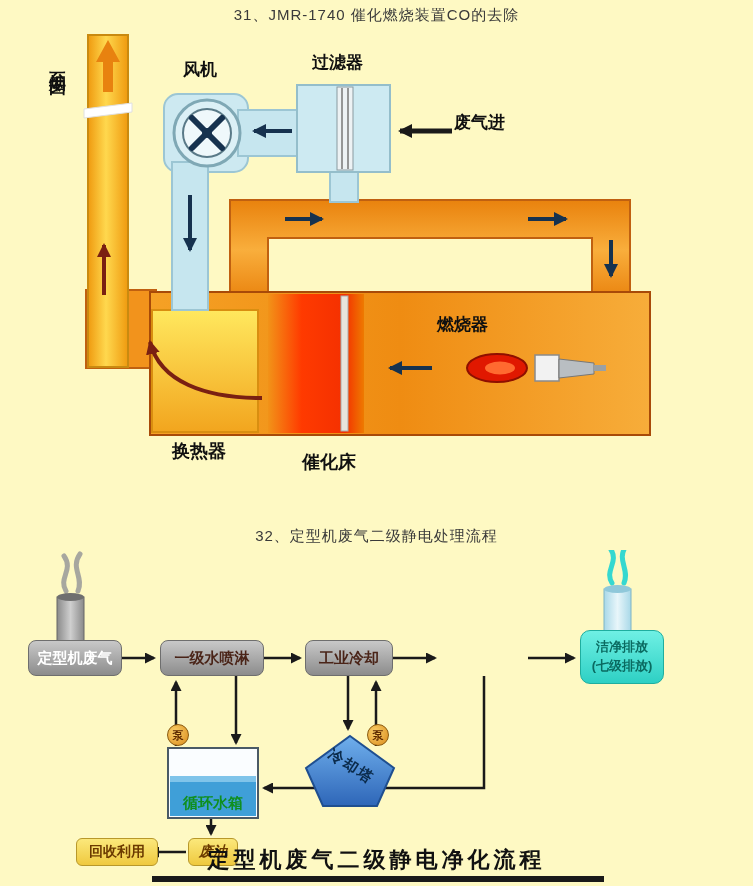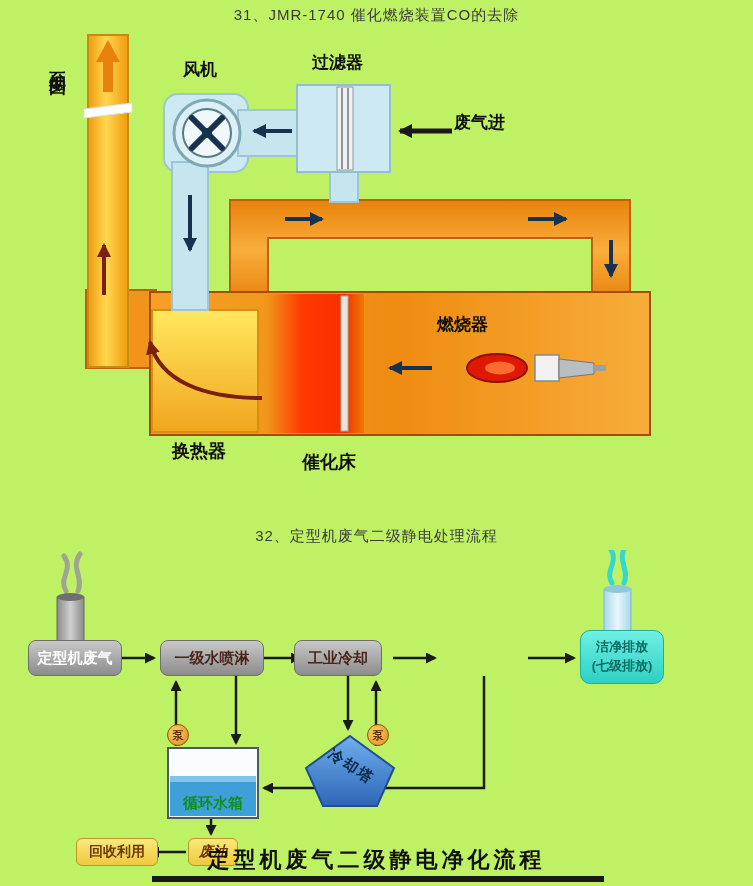--- a/index.html
+++ b/index.html
@@ -1,16 +1,16 @@
 <!DOCTYPE html>
 <html><head>
 <meta charset="utf-8">
 <style>
   html,body{margin:0;padding:0;background:#fff;}
-  .page{position:relative;width:753px;height:886px;background:#bef264;overflow:hidden;
+  .page{position:relative;width:753px;height:886px;background:#fef9c3;overflow:hidden;
         font-family:"Liberation Sans","DejaVu Sans",sans-serif;}
   .sec-title{position:absolute;left:0;width:100%;text-align:center;font-size:15px;
              color:#3a3a3a;letter-spacing:1px;}
   .t1{top:6px;}
   .t2{top:527px;}
   svg{position:absolute;left:0;}
   .svg1{top:30px;}
   .svg2{top:550px;}
   .lbl{position:absolute;font-weight:bold;color:#101010;font-size:17px;white-space:nowrap;}
   .lbl.big{font-size:18px;}
@@ -203,21 +203,21 @@
       <rect x="168" y="748" width="90" height="70" fill="#FAFDFF" stroke="#4a5a66" stroke-width="2"></rect>
       <rect x="170" y="776" width="86" height="40" fill="#3F9FD8"></rect>
       <rect x="170" y="776" width="86" height="6" fill="#7fc4ea"></rect>
     </g>
 
     <polygon points="350,736 394,768 377,806 323,806 306,768" fill="url(#gTower)" stroke="#1F4F90" stroke-width="2"></polygon>
   </svg>
 
   <div class="fbox gray txtw" style="left:28px;top:640px;width:94px;height:36px;">定型机废气</div>
   <div class="fbox gray txtd" style="left:160px;top:640px;width:104px;height:36px;">一级水喷淋</div>
-  <div class="fbox gray txtd" style="left:294px;top:640px;width:88px;height:36px;">工业冷却</div>
+  <div class="fbox gray txtd" style="left:305px;top:640px;width:88px;height:36px;">工业冷却</div>
   <div class="fbox cyan" style="left:580px;top:630px;width:84px;height:54px;">
     <span>洁净排放</span>
     <span>(七级排放)</span>
   </div>
 
   <div class="pump" style="left:167px;top:724px;">泵</div>
   <div class="pump" style="left:367px;top:724px;">泵</div>
 
   <div class="tanklbl">循环水箱</div>
   <div class="towerlbl">冷却塔</div>

